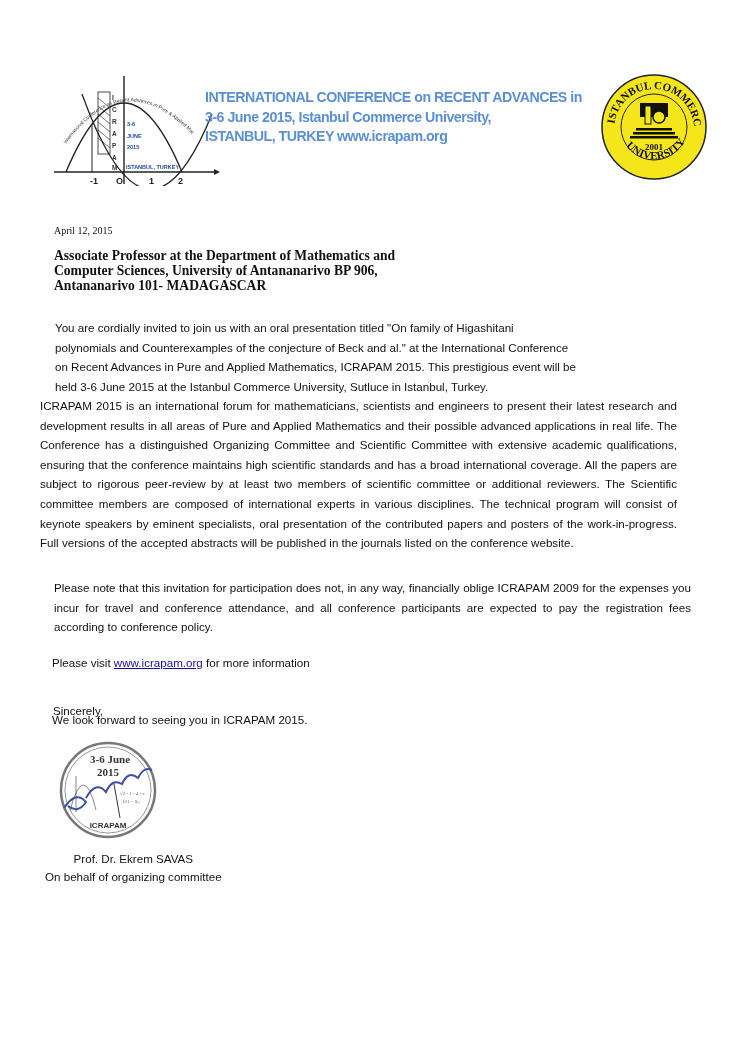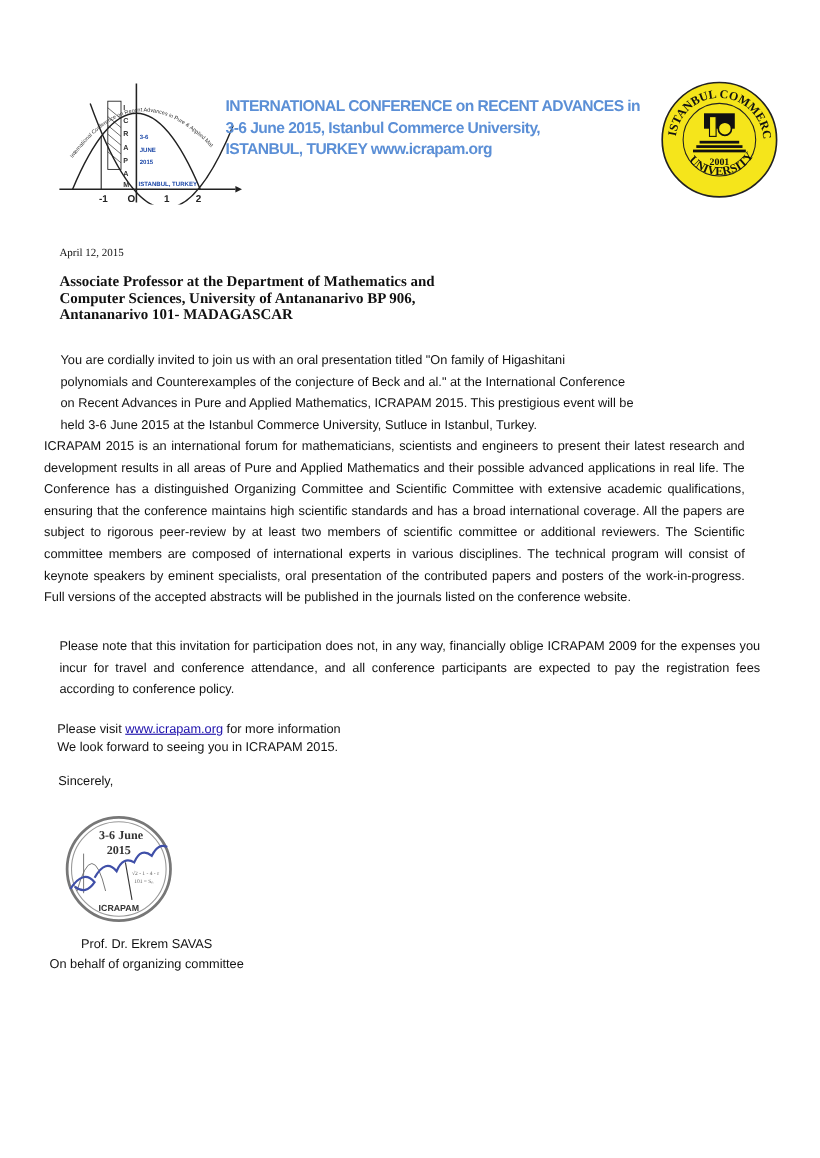--- a/index.html
+++ b/index.html
@@ -18,21 +18,21 @@
   .date { left: 54px; top: 225px; font-family: Liberation Serif, serif; font-size: 10px; }
   .recipient { left: 54px; top: 248px; font-family: "Liberation Serif", serif; font-weight: bold;
     font-size: 13.6px; line-height: 15.2px; }
 
   
   .p { font-family: "Liberation Sans", sans-serif; font-size: 11.6px; line-height: 19.6px; color: #111; }
   .p1 { left: 55px; top: 318px; width: 590px; }
   .p2 { left: 40px; top: 396px; width: 637px; text-align: justify; }
   .p3 { left: 54px; top: 578px; width: 637px; text-align: justify; }
   .visit { left: 52px; top: 653px; }
-  .lookforward { left: 52px; top: 670px; }
+  .lookforward { left: 52px; top: 710px; }
   .sincerely { left: 53px; top: 701px; }
   .link { color: #1a0dab; text-decoration: underline; }
   .stamp { left: 56px; top: 740px; width: 106px; height: 100px; }
   .signer { left: 45px; top: 850px; line-height: 18px; text-align: center; }
   .line { white-space: nowrap; }
 </style>
 </head>
 <body>
 
 <div class="abs logo-left">

